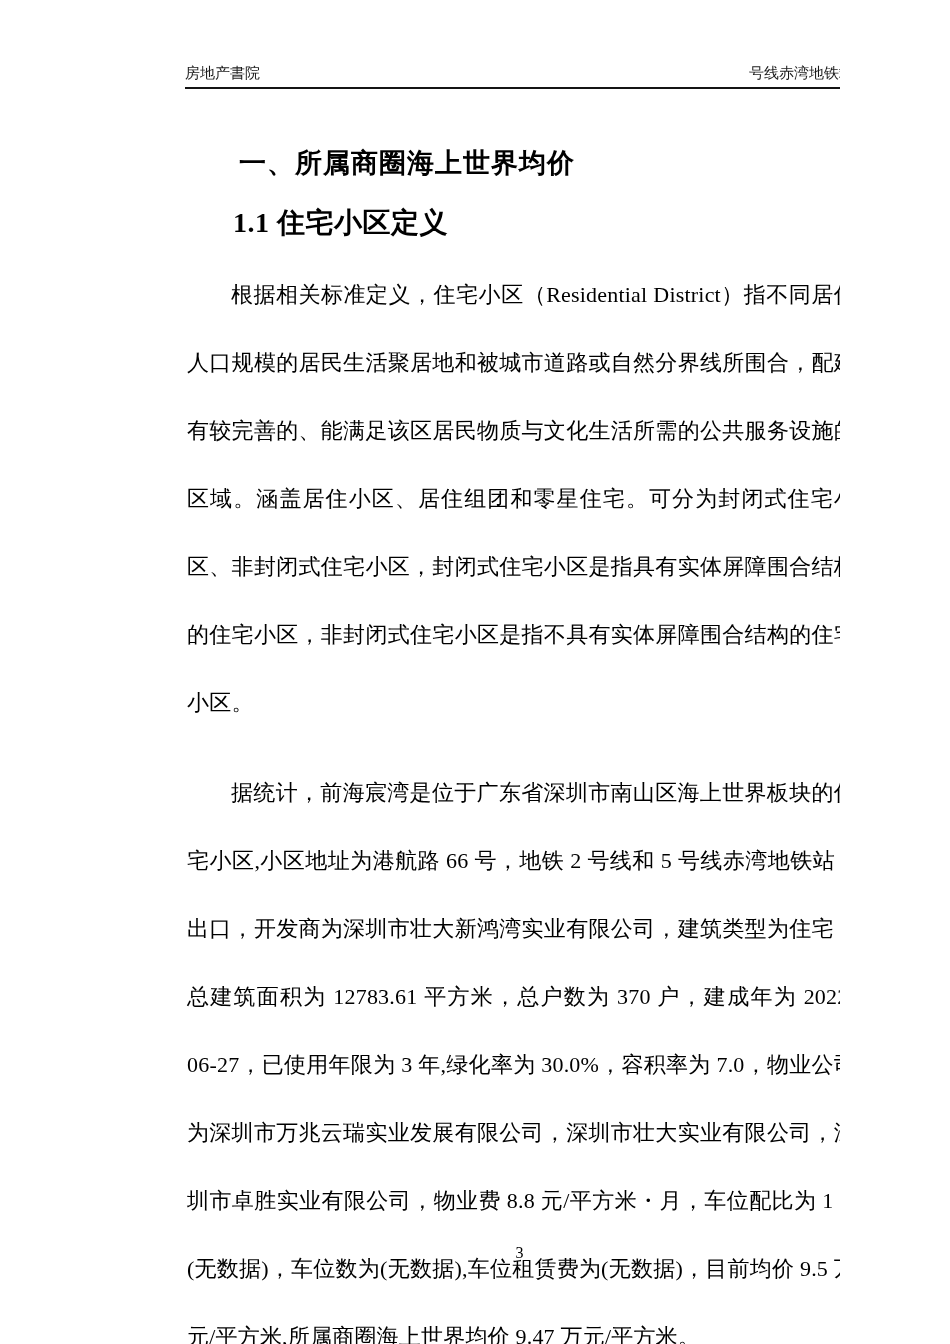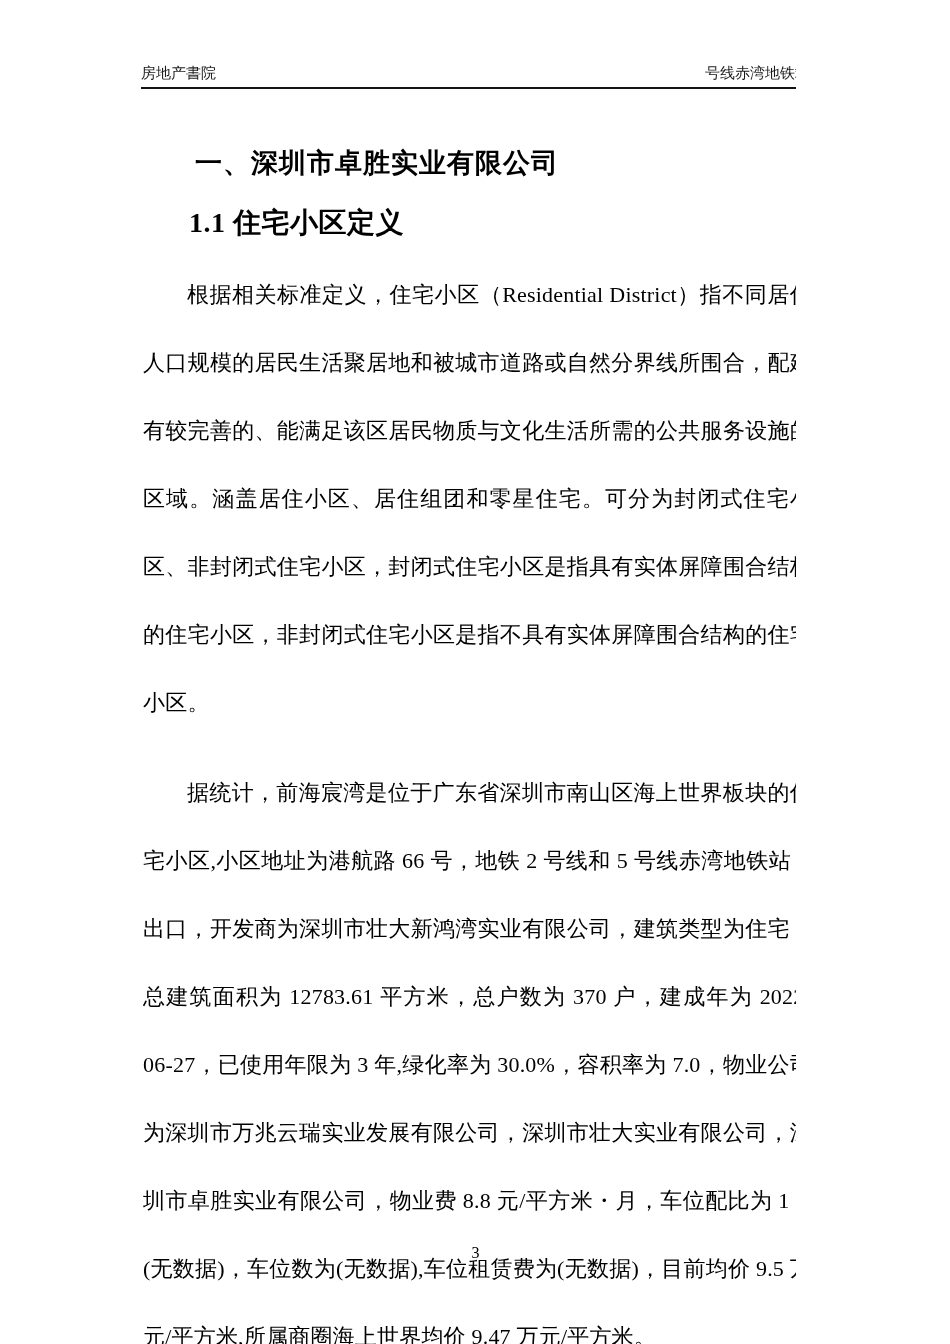--- a/index.html
+++ b/index.html
@@ -8,20 +8,21 @@
     background: #ffffff;
   }
   .page {
     position: relative;
     width: 796px;
     height: 1344px;
     background: #ffffff;
     color: #000000;
     font-family: "Liberation Serif", "DejaVu Serif", serif;
     overflow: hidden;
+    margin-left: 44px;
   }
   
   .page-header {
     position: absolute;
     left: 141px;
     top: 63px;
     width: 669px;
     display: flex;
     justify-content: space-between;
     align-items: flex-end;
@@ -84,21 +85,21 @@
 <body>
 
 <div class="page">
 
   <div class="page-header">
     <span>房地产書院</span>
     <span>号线赤湾地铁站</span>
   </div>
 
   <div class="content">
-    <div class="h1">一、深圳市卓胜实业有限公司</div>
+    <div class="h1">一、所属商圈海上世界均价</div>
 
     <div class="h2 first">1.1 住宅小区定义</div>
 
     <p class="para p1">根据相关标准定义，住宅小区（Residential District）指不同居住人口规模的居民生活聚居地和被城市道路或自然分界线所围合，配建有较完善的、能满足该区居民物质与文化生活所需的公共服务设施的区域。涵盖居住小区、居住组团和零星住宅。可分为封闭式住宅小区、非封闭式住宅小区，封闭式住宅小区是指具有实体屏障围合结构的住宅小区，非封闭式住宅小区是指不具有实体屏障围合结构的住宅小区。</p>
 
 
     <p class="para p2">据统计，前海宸湾是位于广东省深圳市南山区海上世界板块的住宅小区,小区地址为港航路 66 号，地铁 2 号线和 5 号线赤湾地铁站 C 出口，开发商为深圳市壮大新鸿湾实业有限公司，建筑类型为住宅，总建筑面积为 12783.61 平方米，总户数为 370 户，建成年为 2022-06-27，已使用年限为 3 年,绿化率为 30.0%，容积率为 7.0，物业公司为深圳市万兆云瑞实业发展有限公司，深圳市壮大实业有限公司，深圳市卓胜实业有限公司，物业费 8.8 元/平方米・月，车位配比为 1：(无数据)，车位数为(无数据),车位租赁费为(无数据)，目前均价 9.5 万元/平方米,所属商圈海上世界均价 9.47 万元/平方米。</p>
   </div>
 
   <div class="page-footer">

